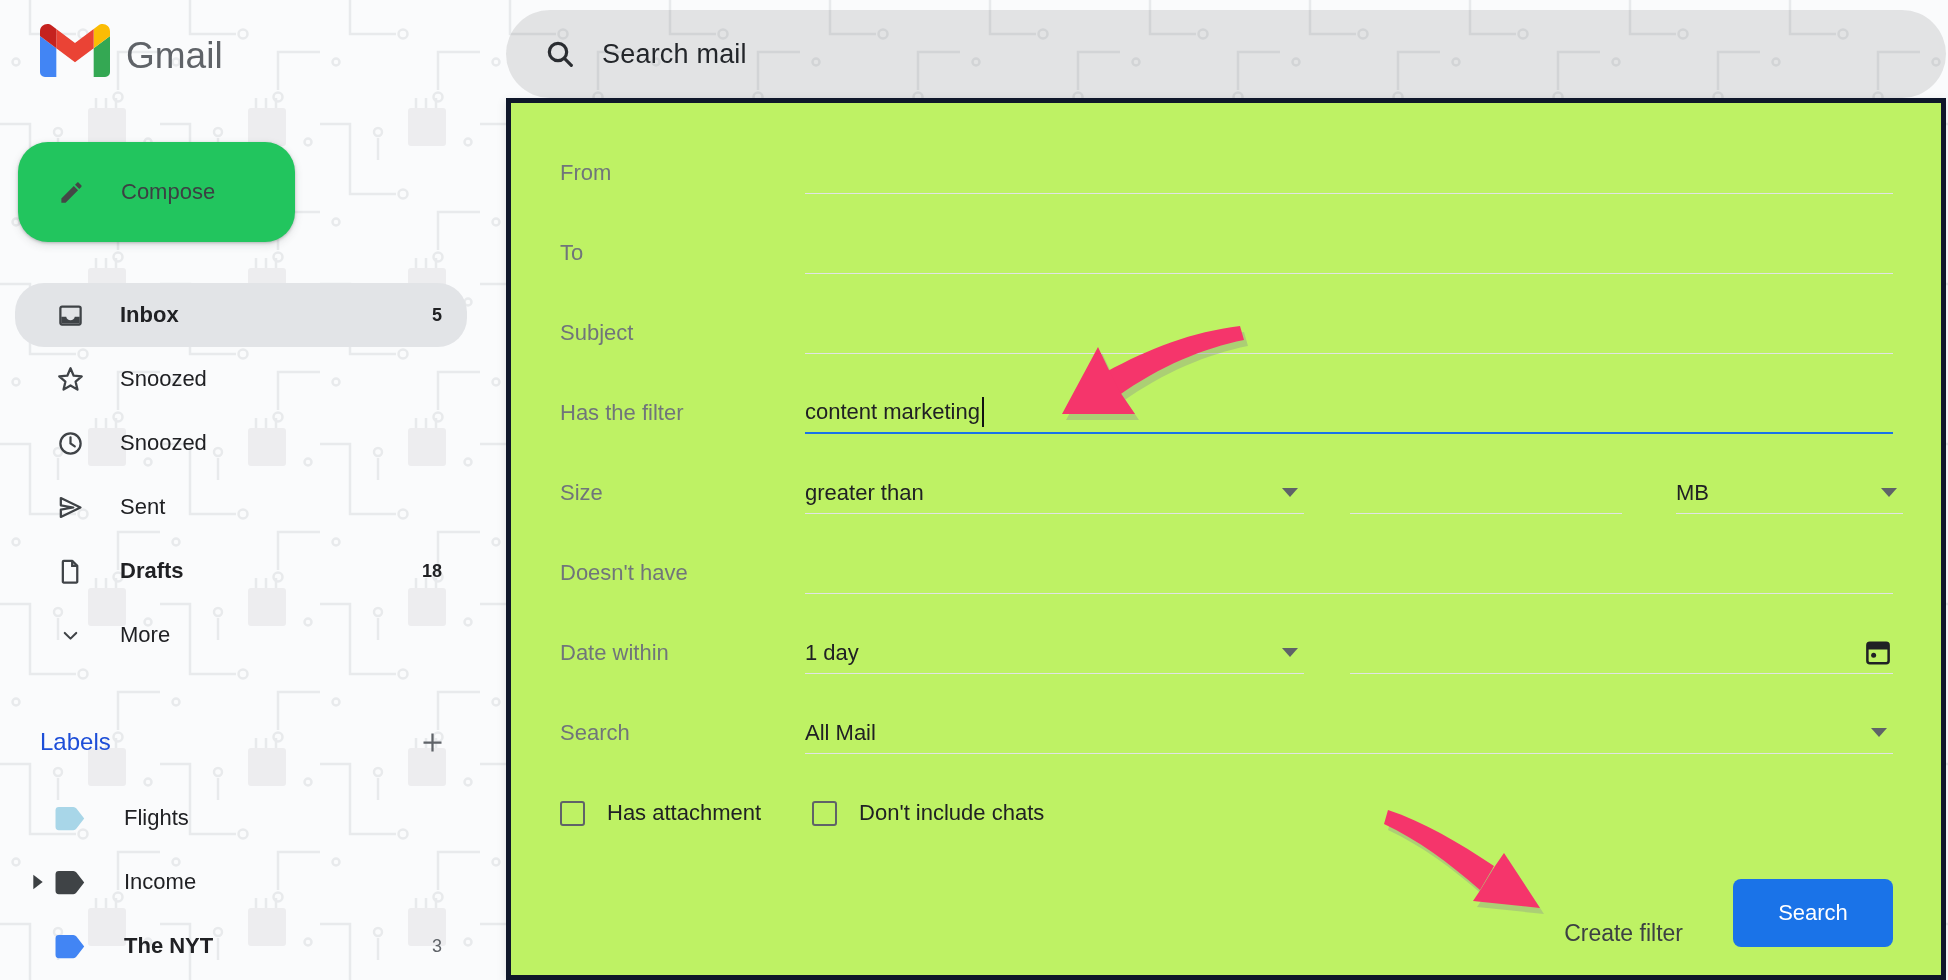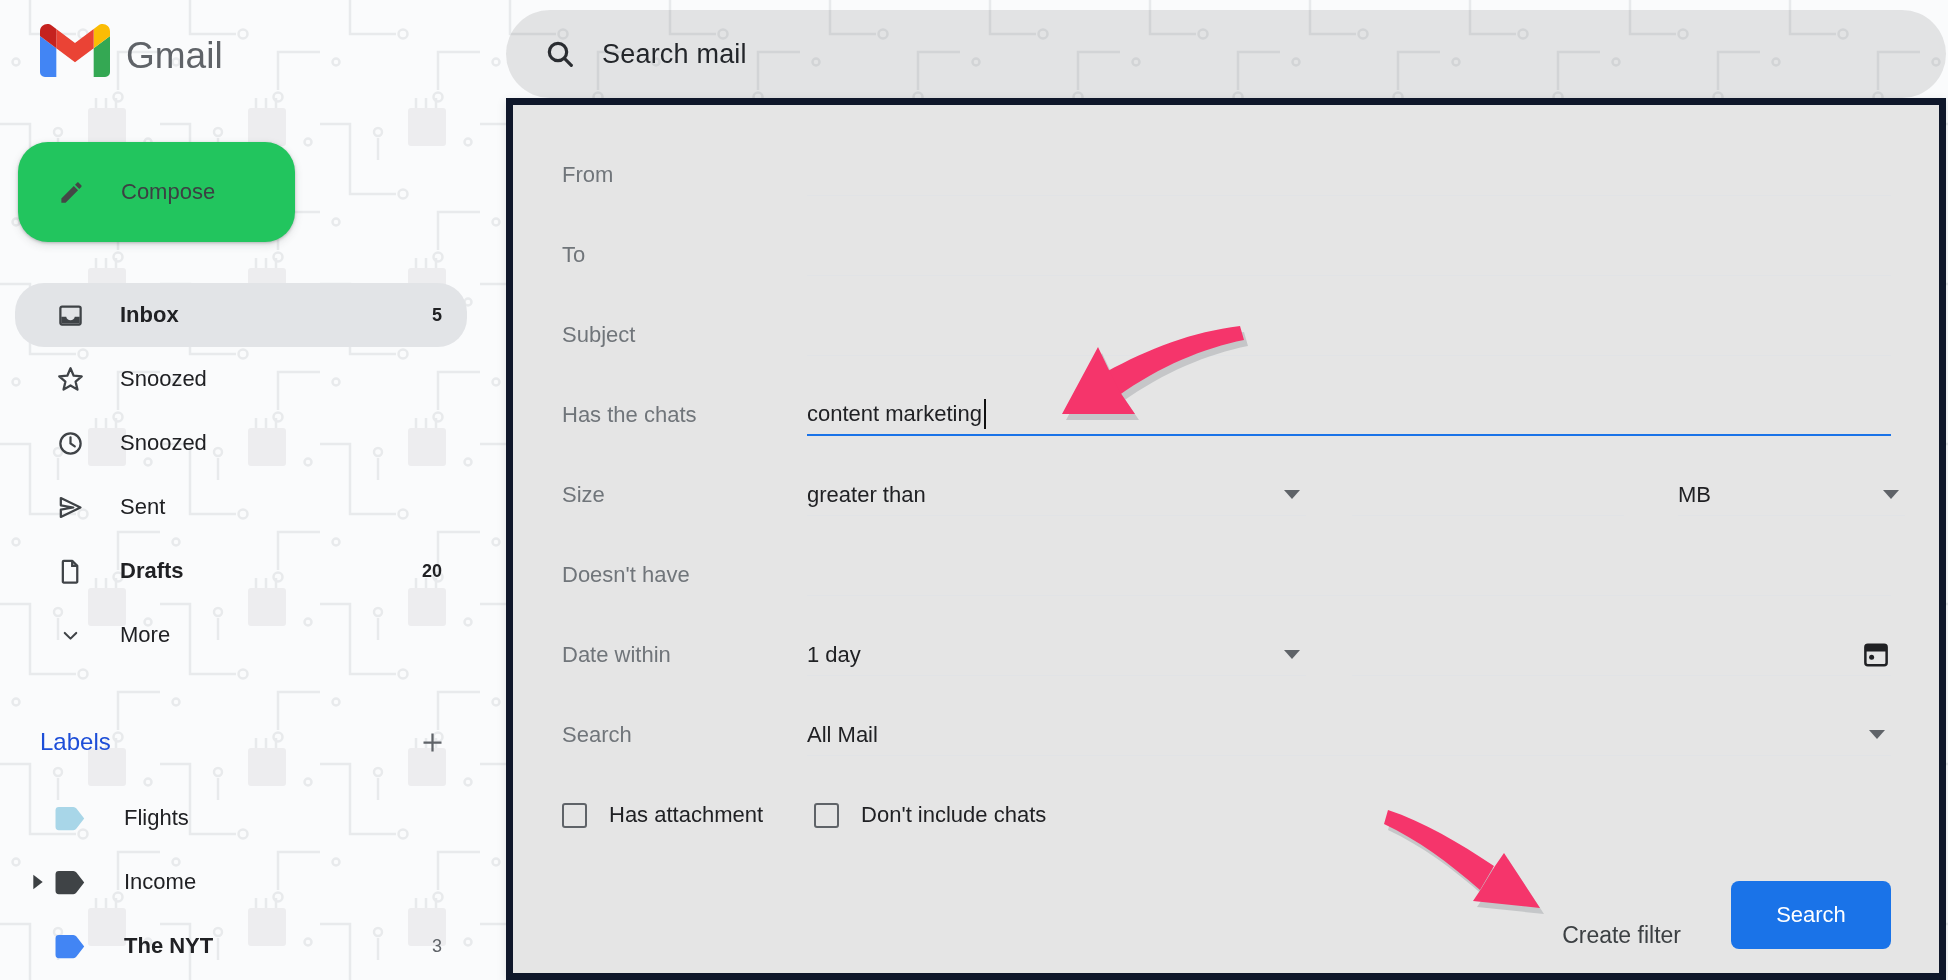--- a/index.html
+++ b/index.html
@@ -43,22 +43,22 @@
   .labels-list { position:absolute; left:0; top:786px; width:506px; }
   .label-row { height:64px; margin:0 39px 0 15px; border-radius:29px; display:flex; align-items:center;
     padding:0 25px 0 40px; cursor:pointer; position:relative; }
   .tag-icon { width:31px; flex:0 0 auto; }
   .label-name { margin-left:38px; font-size:22px; color:#202124; }
   .label-row.bold .label-name { font-weight:700; }
   .label-count { margin-left:auto; font-size:18px; color:#5f6368; }
   .expander { position:absolute; left:16px; top:50%; transform:translateY(-50%); cursor:pointer; }
 
   
-  .panel { position:absolute; left:506px; top:98px; width:1440px; height:882px; background:#e5e5e5;
-    border:7px solid #0f172a; box-shadow:0 3px 10px rgba(0,0,0,.10); z-index:3;
+  .panel { position:absolute; left:506px; top:98px; width:1440px; height:882px; background:#bef264;
+    border:5px solid #0f172a; box-shadow:0 3px 10px rgba(0,0,0,.10); z-index:3;
     padding:30px 48px 0 49px; }
   .frow { height:80px; display:flex; align-items:center; }
   .flabel { width:245px; flex:0 0 auto; font-size:22px; color:#70757a; }
   .field { flex:1; height:42px; display:flex; align-items:center; border-bottom:1px solid #e1e3e6;
     font-size:22px; color:#202124; cursor:text; position:relative; }
   .field.focused { border-bottom:2px solid #1a73e8; }
   .cursor-bar { display:inline-block; width:2px; height:30px; background:#111; margin-left:2px; }
   .select { cursor:pointer; justify-content:space-between; padding-right:6px; }
   .caret { width:0; height:0; border-left:8px solid transparent; border-right:8px solid transparent;
     border-top:9px solid #5f6368; flex:0 0 auto; }
@@ -172,21 +172,21 @@
       </div>
 
       <div class="nav-row bold">
         <span class="nav-icon">
           <svg width="27" height="27" viewBox="0 0 24 24">
             <path fill="none" stroke="#3f4347" stroke-width="2" stroke-linejoin="round" d="M6,2.5 h7.5 L18,7 v14 a0.8,0.8 0 0 1 -0.8,0.8 H6 a0.8,0.8 0 0 1 -0.8,-0.8 V3.3 A0.8,0.8 0 0 1 6,2.5z"></path>
             <path fill="none" stroke="#3f4347" stroke-width="2" d="M13.5,2.5 V7 H18"></path>
           </svg>
         </span>
         <span class="nav-label">Drafts</span>
-        <span class="nav-count">20</span>
+        <span class="nav-count">18</span>
       </div>
 
       <div class="nav-row">
         <span class="nav-icon">
           <svg width="25" height="25" viewBox="0 0 24 24">
             <path fill="none" stroke="#3f4347" stroke-width="2" stroke-linecap="round" stroke-linejoin="round" d="M6.5,9.5 12,15 17.5,9.5"></path>
           </svg>
         </span>
         <span class="nav-label">More</span>
         <span class="nav-count"></span>
@@ -255,21 +255,21 @@
     </div>
 
     <div class="frow">
       <span class="flabel">Subject</span>
       <div class="field">
           <span></span>
         </div>
     </div>
 
     <div class="frow">
-      <span class="flabel">Has the chats</span>
+      <span class="flabel">Has the filter</span>
       <div class="field focused">
         <span>content marketing</span>
         <span class="cursor-bar"></span>
       </div>
     </div>
 
     <div class="frow">
       <span class="flabel">Size</span>
       <div class="field select w-comparator">
         <span>greater than</span>

